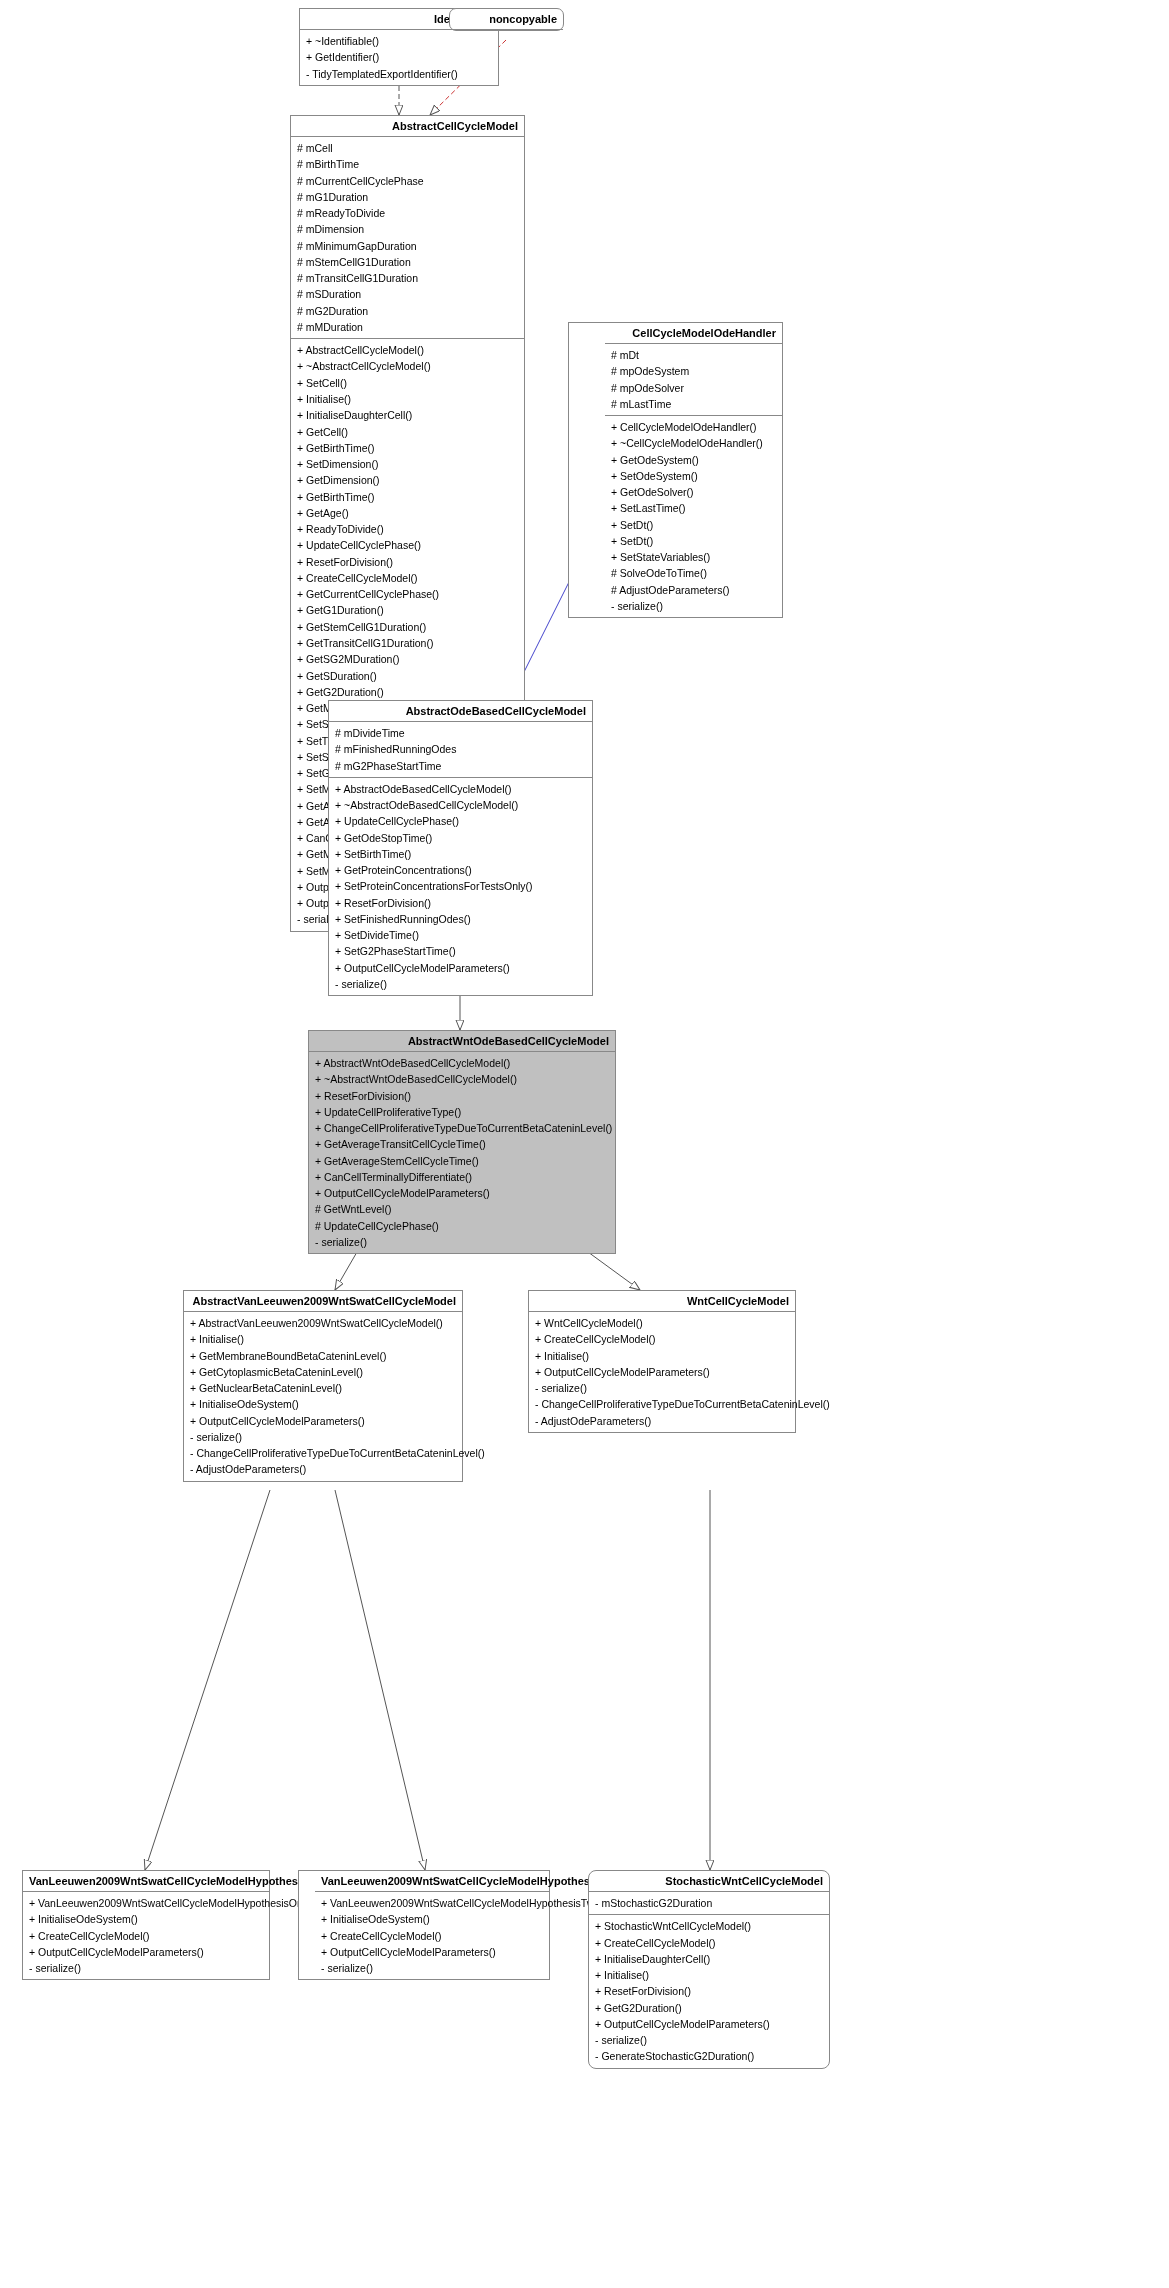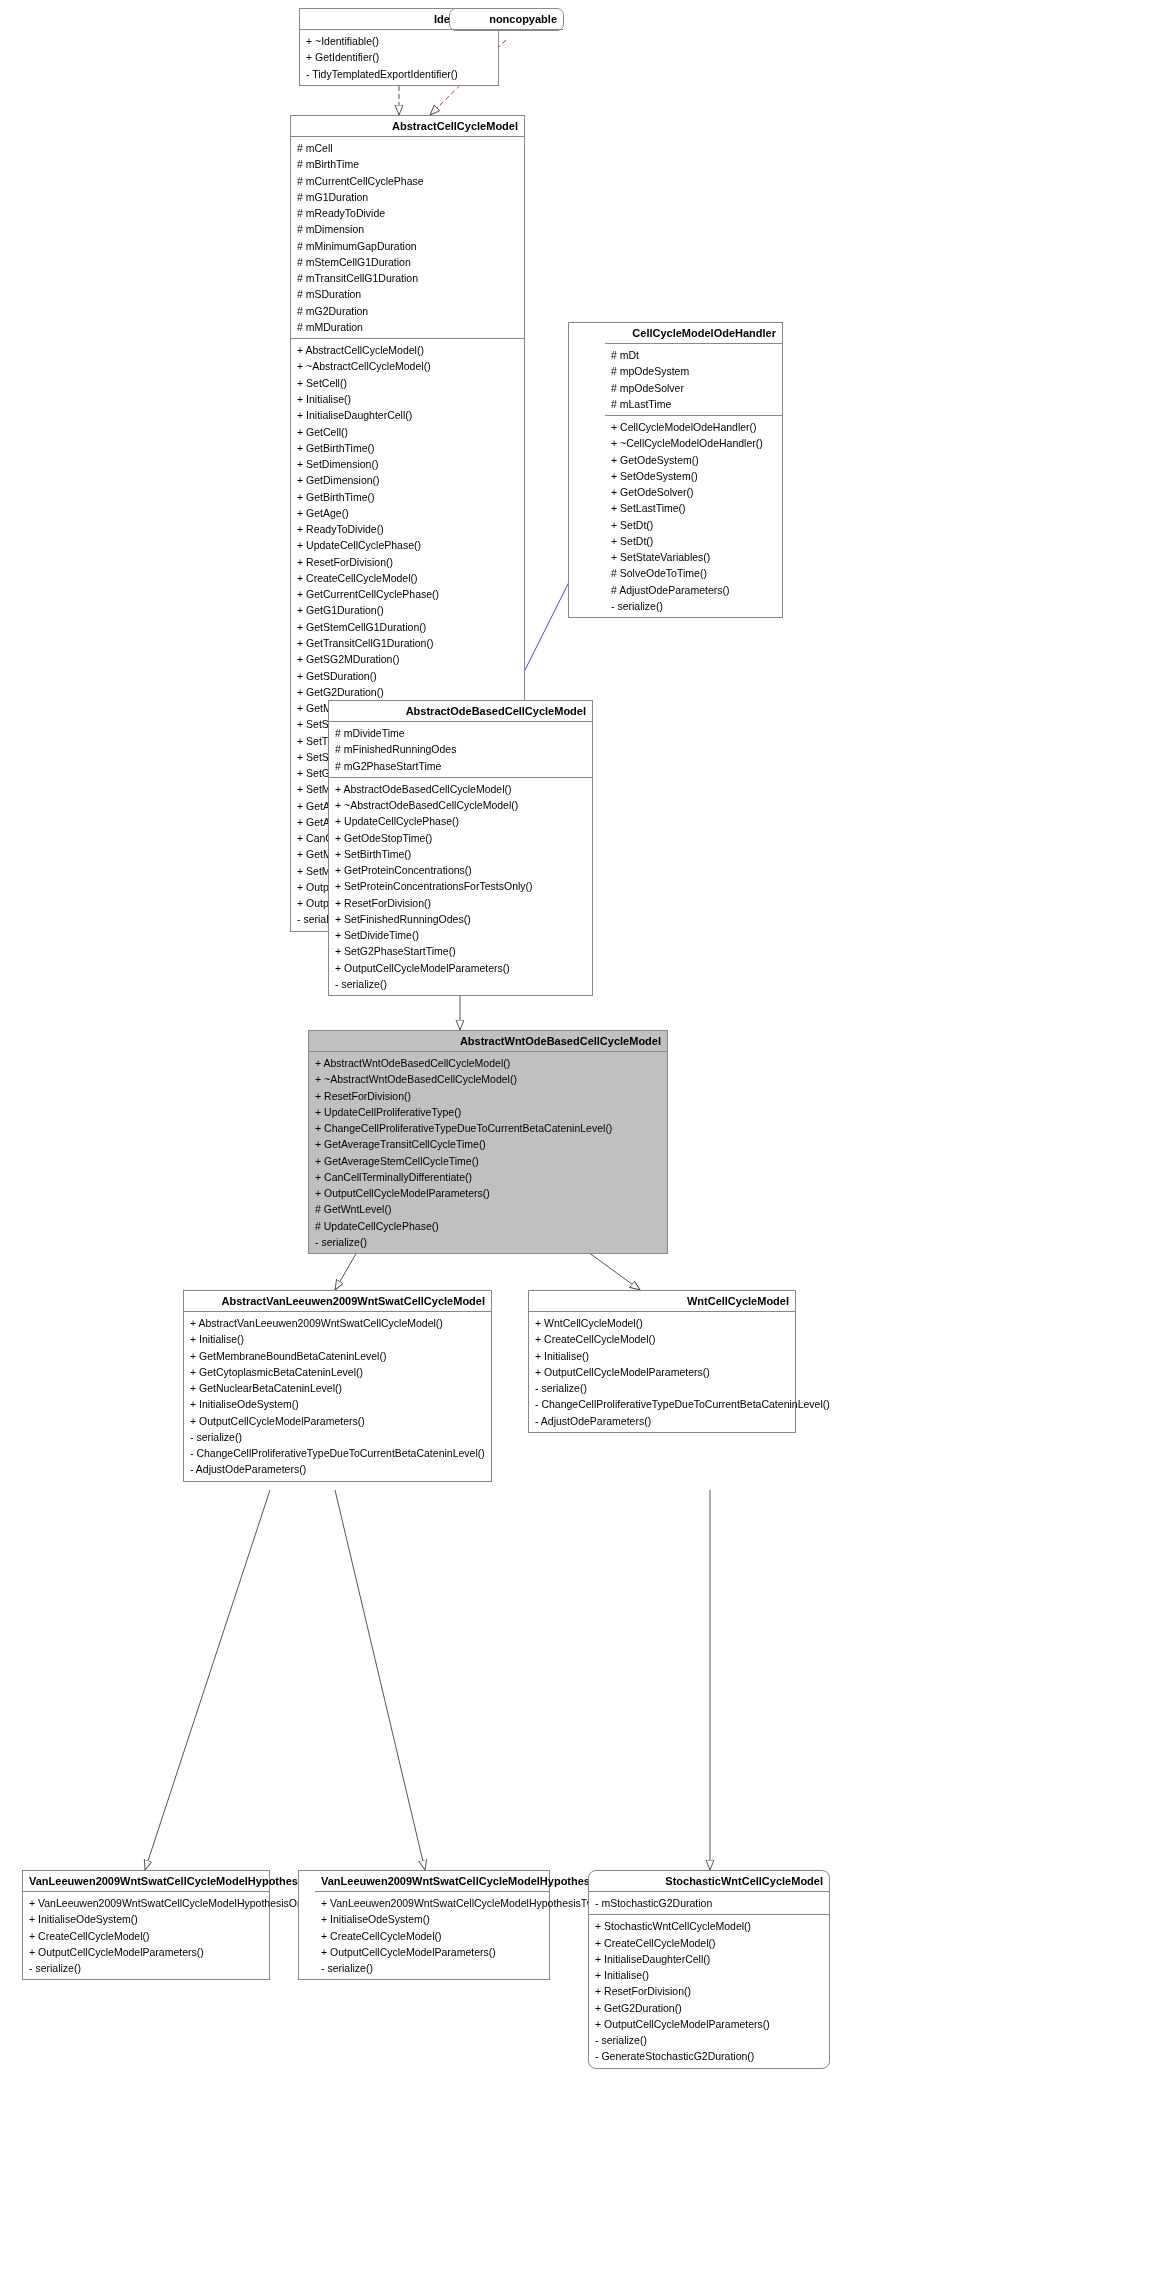--- a/index.html
+++ b/index.html
@@ -203,39 +203,39 @@
       <p>+ SetProteinConcentrationsForTestsOnly()</p>
       <p>+ ResetForDivision()</p>
       <p>+ SetFinishedRunningOdes()</p>
       <p>+ SetDivideTime()</p>
       <p>+ SetG2PhaseStartTime()</p>
       <p>+ OutputCellCycleModelParameters()</p>
       <p>- serialize()</p>
     </div>
   </div>
 
-  <div class="uml-box shaded" style="left:308px; top:1030px; width:360px;">
+  <div class="uml-box shaded" style="left:308px; top:1030px; width:308px;">
     <div class="uml-box-title">AbstractWntOdeBasedCellCycleModel</div>
     <div class="uml-box-section">
       <p>+ AbstractWntOdeBasedCellCycleModel()</p>
       <p>+ ~AbstractWntOdeBasedCellCycleModel()</p>
       <p>+ ResetForDivision()</p>
       <p>+ UpdateCellProliferativeType()</p>
       <p>+ ChangeCellProliferativeTypeDueToCurrentBetaCateninLevel()</p>
       <p>+ GetAverageTransitCellCycleTime()</p>
       <p>+ GetAverageStemCellCycleTime()</p>
       <p>+ CanCellTerminallyDifferentiate()</p>
       <p>+ OutputCellCycleModelParameters()</p>
       <p># GetWntLevel()</p>
       <p># UpdateCellCyclePhase()</p>
       <p>- serialize()</p>
     </div>
   </div>
 
-  <div class="uml-box" style="left:183px; top:1290px; width:309px;">
+  <div class="uml-box" style="left:183px; top:1290px; width:280px;">
     <div class="uml-box-title">AbstractVanLeeuwen2009WntSwatCellCycleModel</div>
     <div class="uml-box-section">
       <p>+ AbstractVanLeeuwen2009WntSwatCellCycleModel()</p>
       <p>+ Initialise()</p>
       <p>+ GetMembraneBoundBetaCateninLevel()</p>
       <p>+ GetCytoplasmicBetaCateninLevel()</p>
       <p>+ GetNuclearBetaCateninLevel()</p>
       <p>+ InitialiseOdeSystem()</p>
       <p>+ OutputCellCycleModelParameters()</p>
       <p>- serialize()</p>

